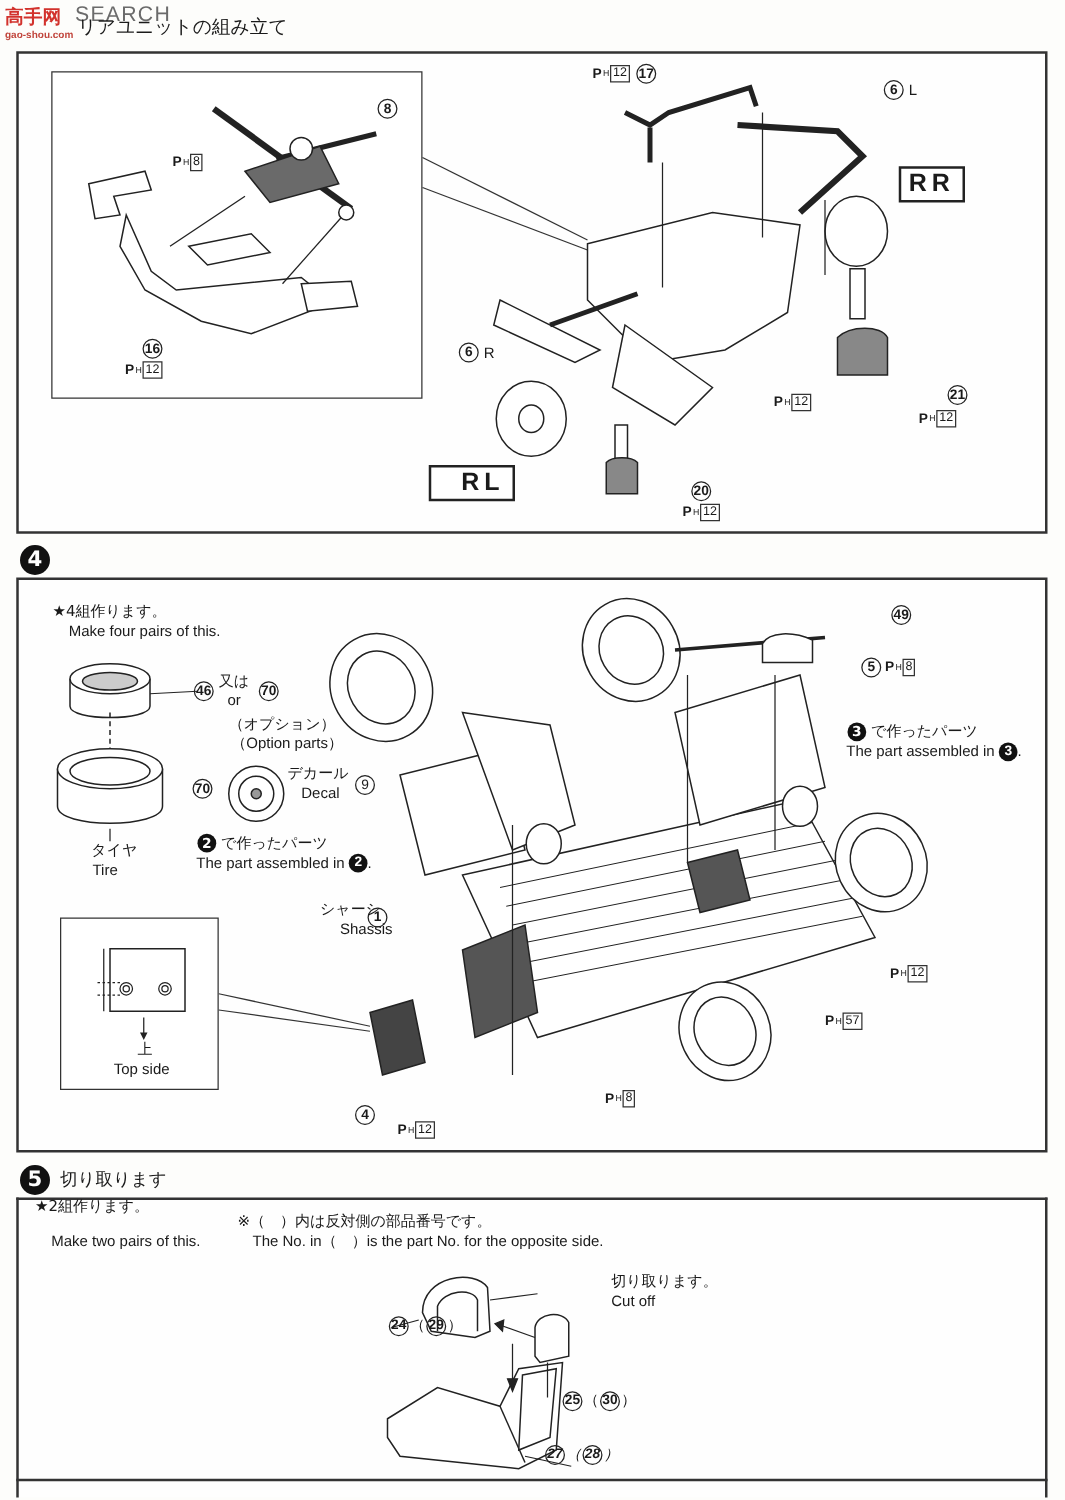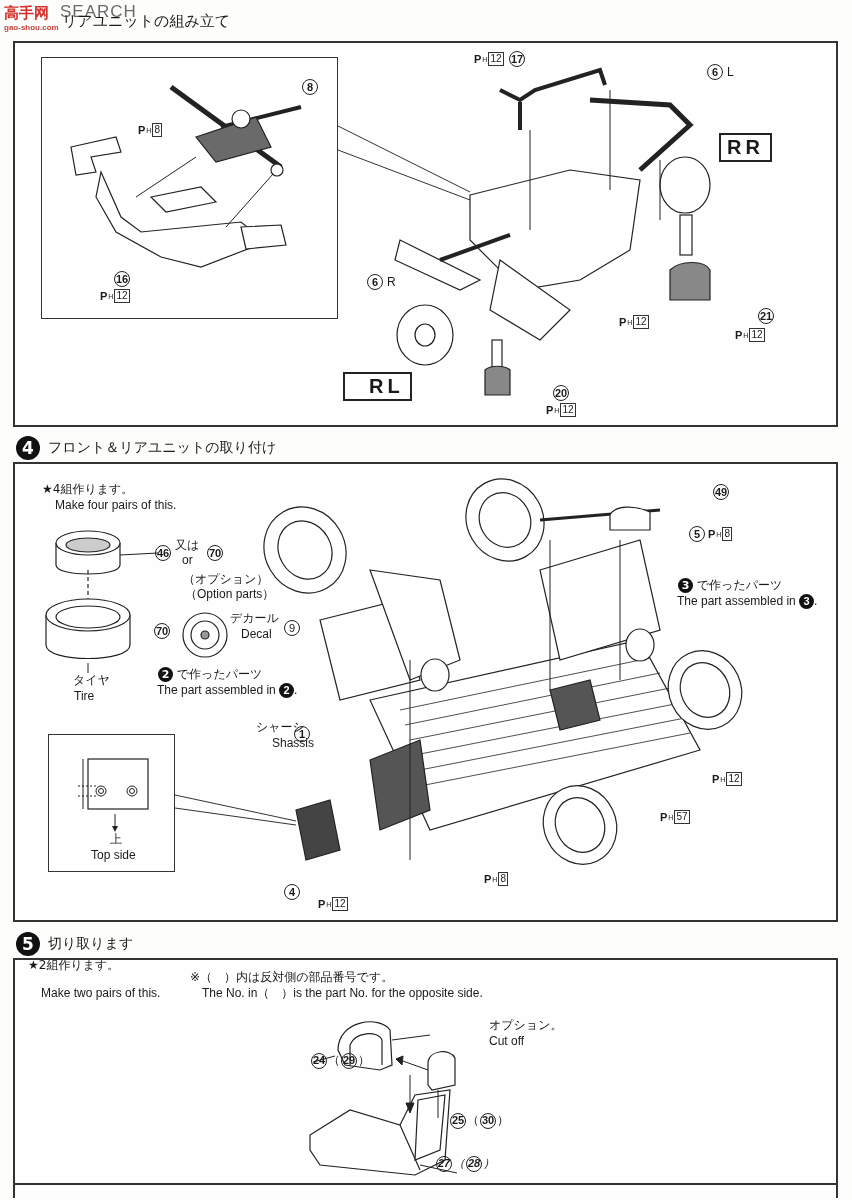--- a/index.html
+++ b/index.html
@@ -128,21 +128,20 @@
 <div class="side-badge" style="left:343px;top:372px;padding-left:24px;">RL</div>
 <div class="pnum abs" style="left:553px;top:385px;">20</div>
 <div class="ph abs" style="left:546px;top:403px;">
   <span class="p">P</span>
     <span class="h">H</span>
     <span class="box">12</span>
 </div>
 
 <div class="step-head jp" style="left:16px;top:436px;">
   <span class="step-num">4</span>
-  <span>フロント＆リアユニットの取り付け</span>
 </div>
 <div class="frame" style="left:13px;top:462px;width:825px;height:460px;"></div>
 <div class="abs txt jp" style="left:42px;top:482px;">★4組作ります。</div>
 <div class="abs txt" style="left:55px;top:498px;">Make four pairs of this.</div>
 
 <svg style="left:40px;top:525px" width="200" height="170">
   <g stroke="#222" fill="#fff" stroke-width="1.2">
     <path d="M16 18 L16 40 C16 52 80 52 80 40 L80 18"></path>
     <ellipse cx="48" cy="18" rx="32" ry="12"></ellipse>
     <ellipse cx="48" cy="20" rx="22" ry="7" fill="#ccc"></ellipse>
@@ -304,21 +303,21 @@
     <line x1="110" y1="65" x2="110" y2="98"></line>
     <path d="M106 93 L110 103 L114 93 Z" fill="#222"></path>
     <line x1="128" y1="60" x2="100" y2="50"></line>
     <path d="M103 46 L96 49 L102 55 Z" fill="#222"></path>
     <line x1="92" y1="30" x2="130" y2="25"></line>
     <line x1="38" y1="48" x2="60" y2="42" transform="translate(-25,4)"></line>
     <line x1="138" y1="80" x2="138" y2="108"></line>
     <line x1="120" y1="155" x2="157" y2="163"></line>
   </g>
 </svg>
-<div class="abs txt jp" style="left:489px;top:1018px;">オプション。</div>
+<div class="abs txt jp" style="left:489px;top:1018px;">切り取ります。</div>
 <div class="abs txt" style="left:489px;top:1034px;">Cut off</div>
 
 <div class="abs" style="left:311px;top:1052px;display:flex;align-items:center;gap:1px;font-size:12px;">
   <span class="pnum">24</span>
   <span>（</span>
     <span class="pnum">29</span>
     <span>）</span>
 </div>
 <div class="abs" style="left:450px;top:1112px;display:flex;align-items:center;gap:1px;font-size:12px;">
   <span class="pnum">25</span>

